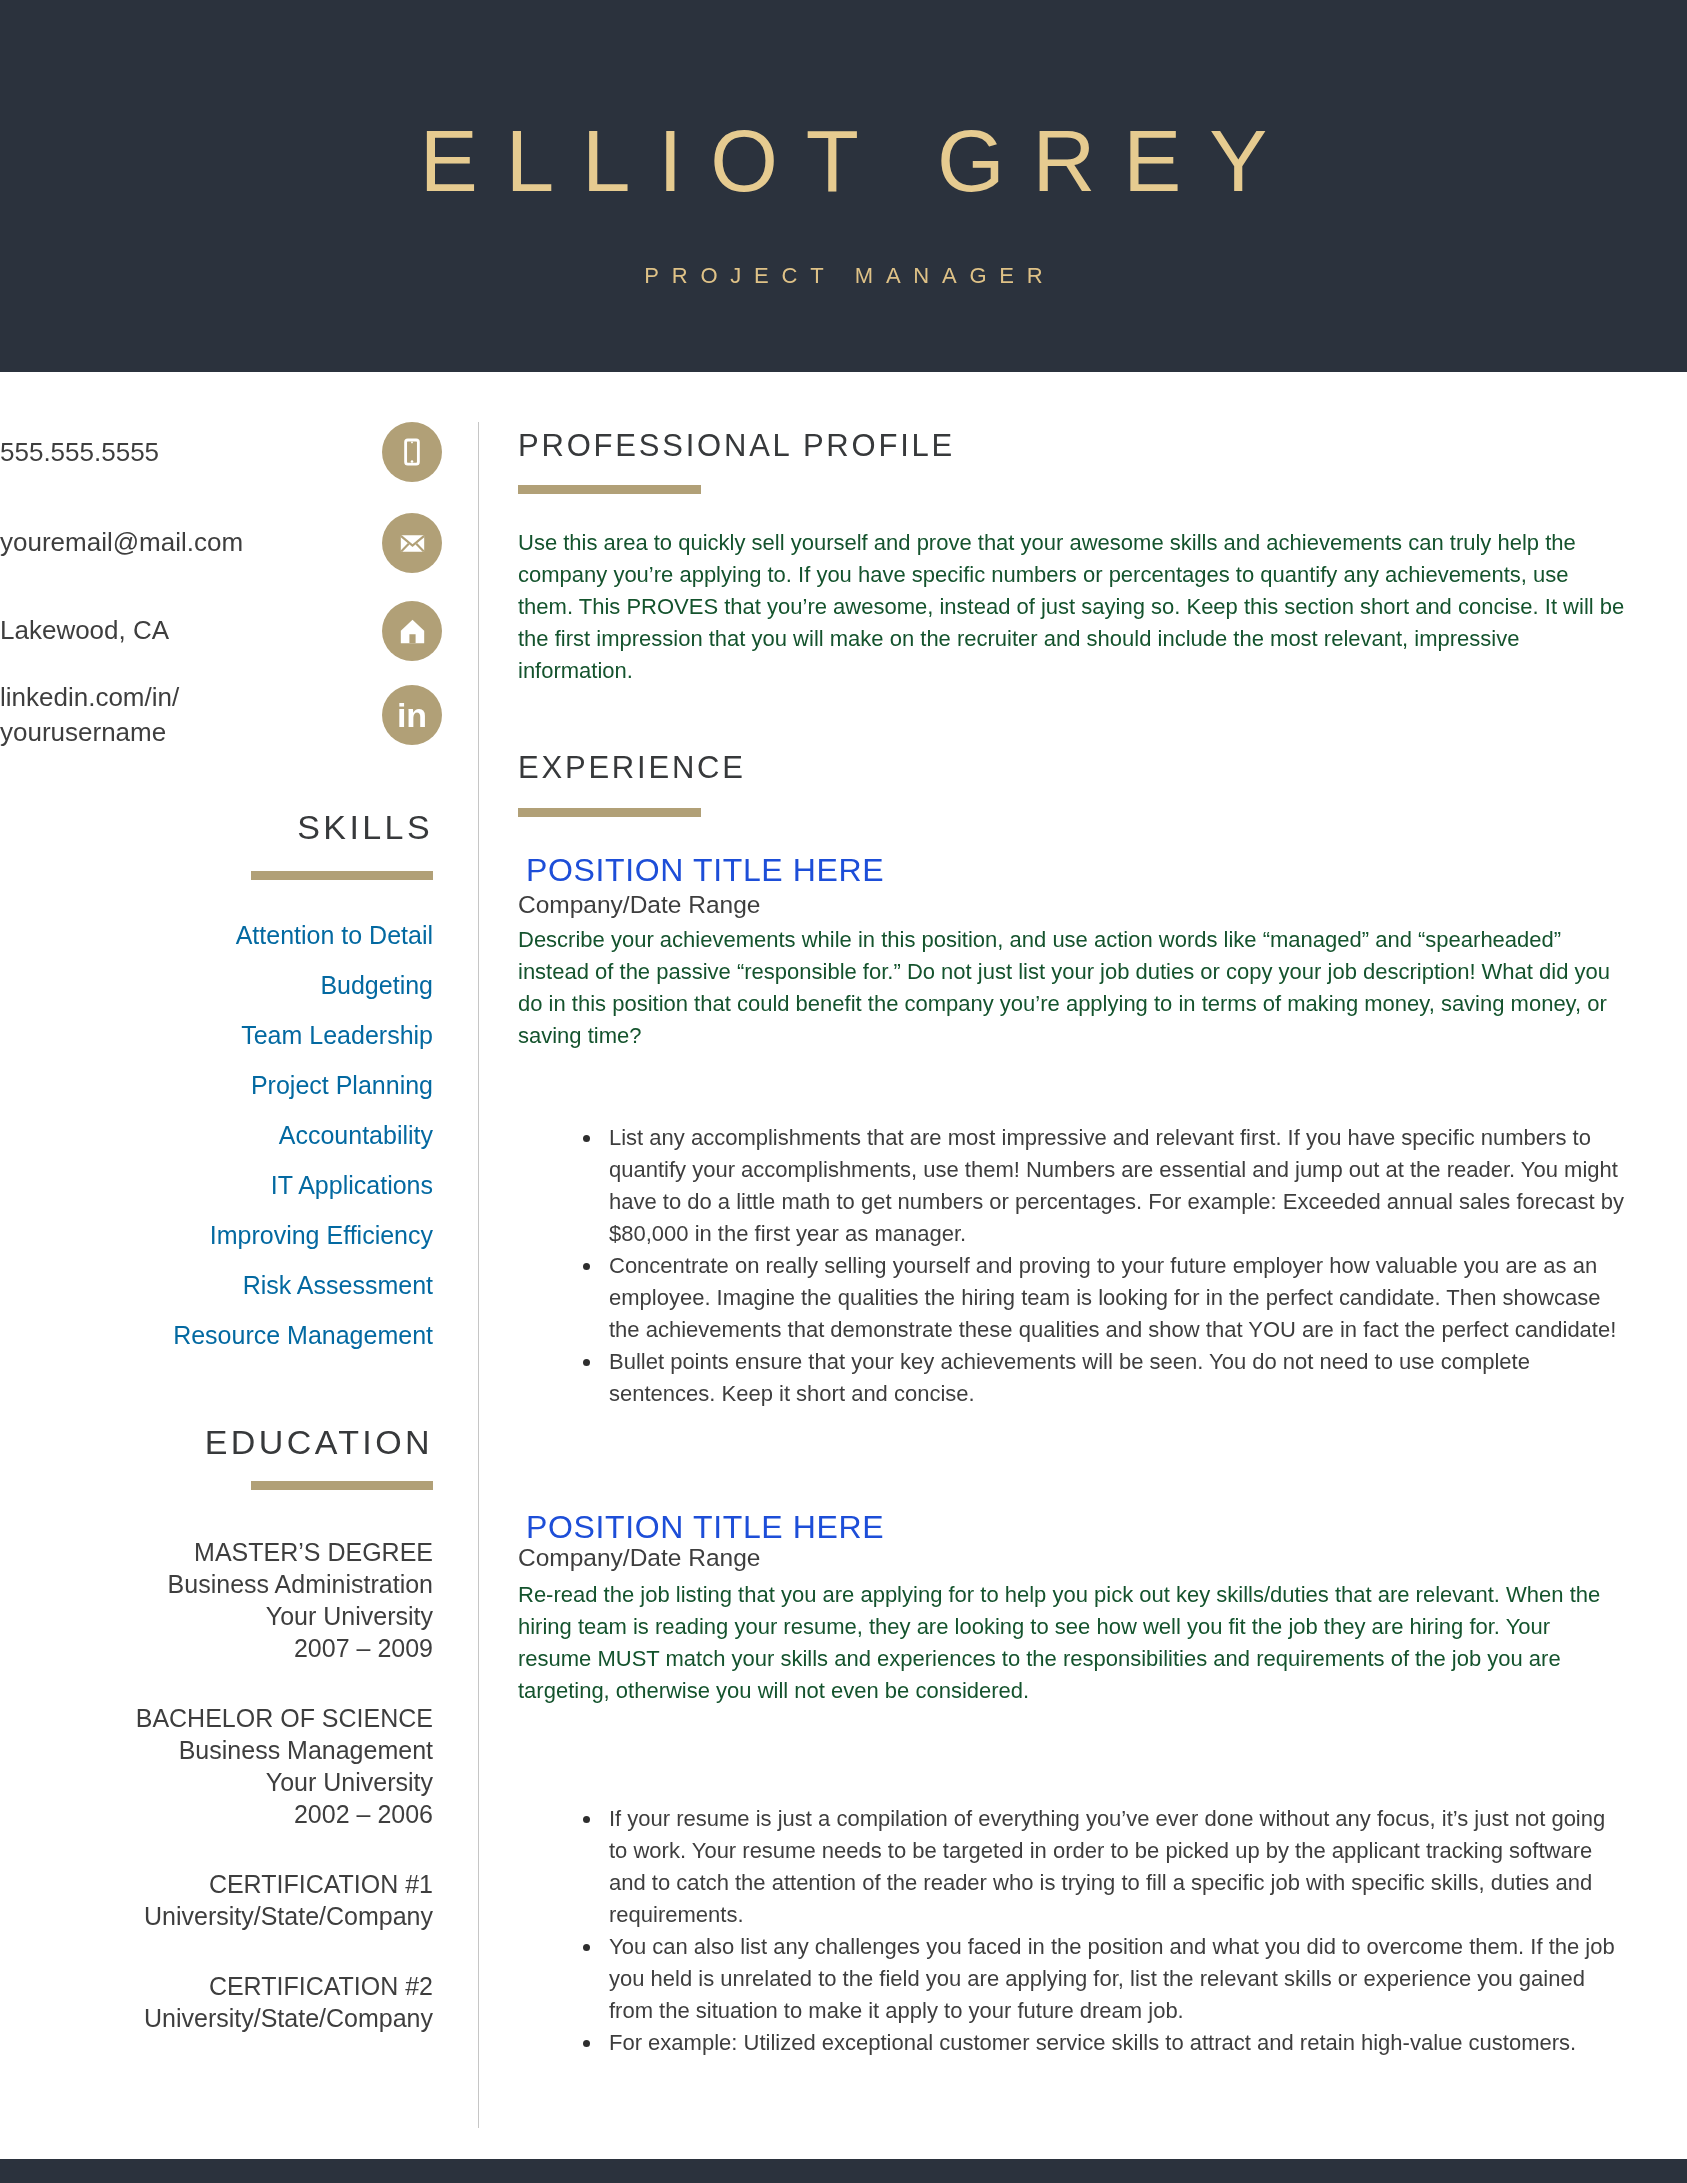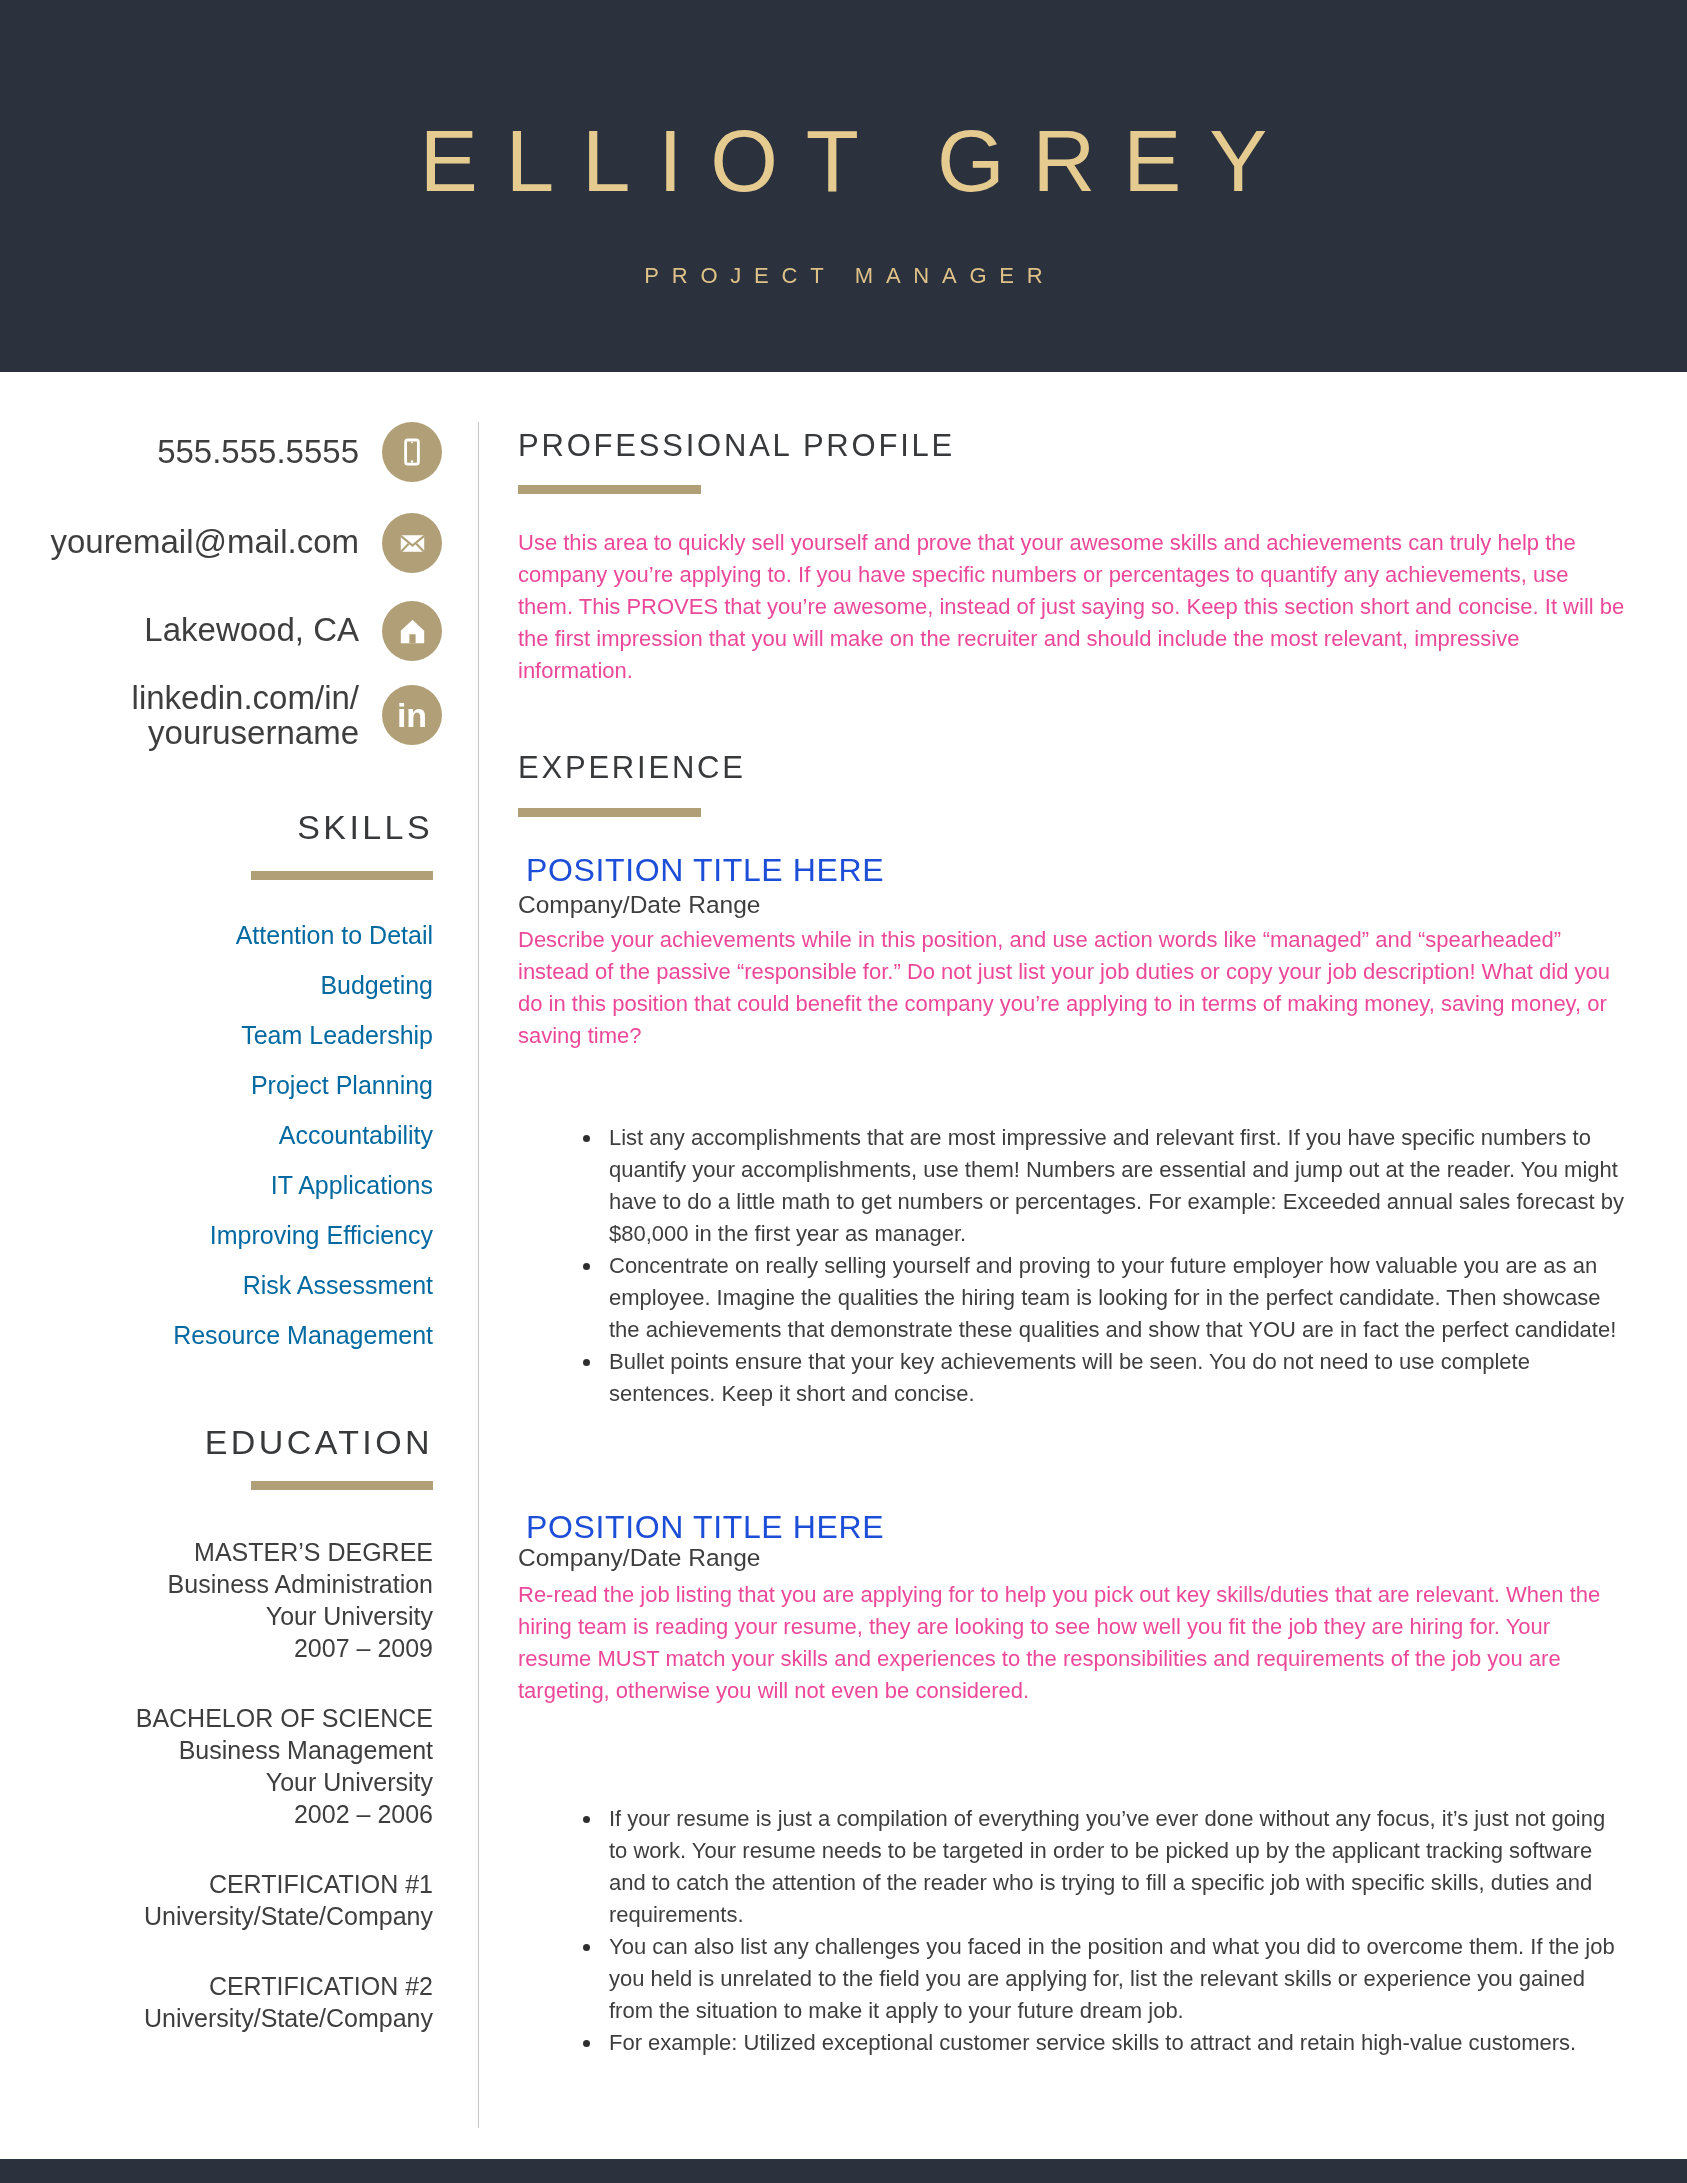--- a/index.html
+++ b/index.html
@@ -37,22 +37,22 @@
   
   .vdivider {
     position: absolute; left: 478px; top: 422px;
     width: 1.3px; height: 1706px;
     background: #c6c6c6;
   }
 
   
   .contact-text {
     position: absolute; left: 0; width: 359px;
-    text-align: right; color: #3e3e3e;
-    font-size: 33px; line-height: 38px;
+    color: #3e3e3e;
+    font-size: 26px; line-height: 38px;
   }
   .contact-text.two-line { line-height: 35px; }
 
   .icon-circle {
     position: absolute; left: 382px;
     width: 60px; height: 60px; border-radius: 50%;
     background: #b1a077;
     display: flex; align-items: center; justify-content: center;
   }
   .icon-circle svg { display: block; }
@@ -88,21 +88,21 @@
     position: absolute; left: 0;
     color: #37393b; font-size: 31px; line-height: 37px;
     letter-spacing: 0.09em; white-space: nowrap;
   }
   .main-bar-rule {
     position: absolute; left: 0; width: 183px; height: 8.6px;
     background: #b1a077;
   }
   .body-text {
     position: absolute; left: 0; width: 1111px;
-    color: #ec4899; font-size: 22px; line-height: 32px;
+    color: #14532d; font-size: 22px; line-height: 32px;
   }
   .pos-title {
     position: absolute; left: 8px; width: 1111px;
     color: #1d4ed8; font-size: 32px; line-height: 30px; letter-spacing: 0.02em;
   }
   .pos-company {
     position: absolute; left: 0; width: 1111px;
     color: #3e3e3e; font-size: 24.5px; line-height: 30px;
   }
   .bullet-list {

